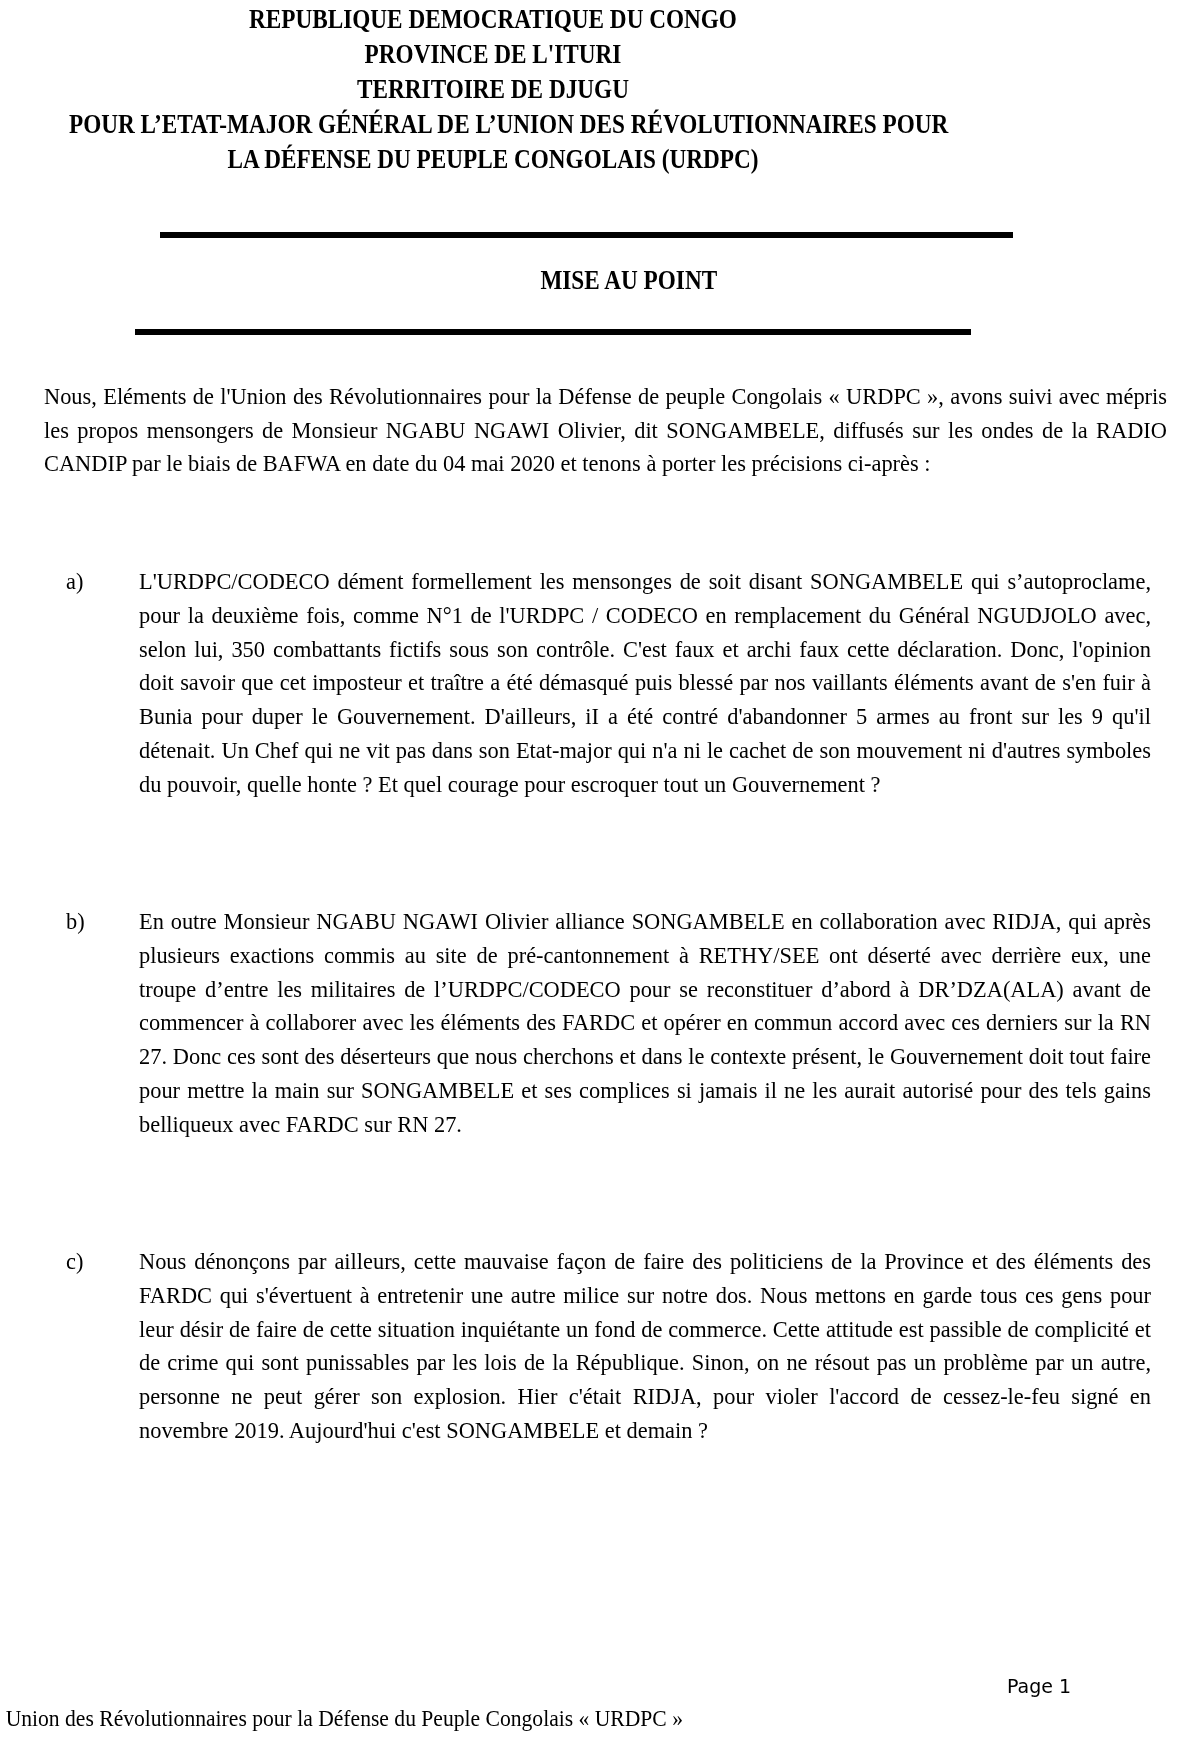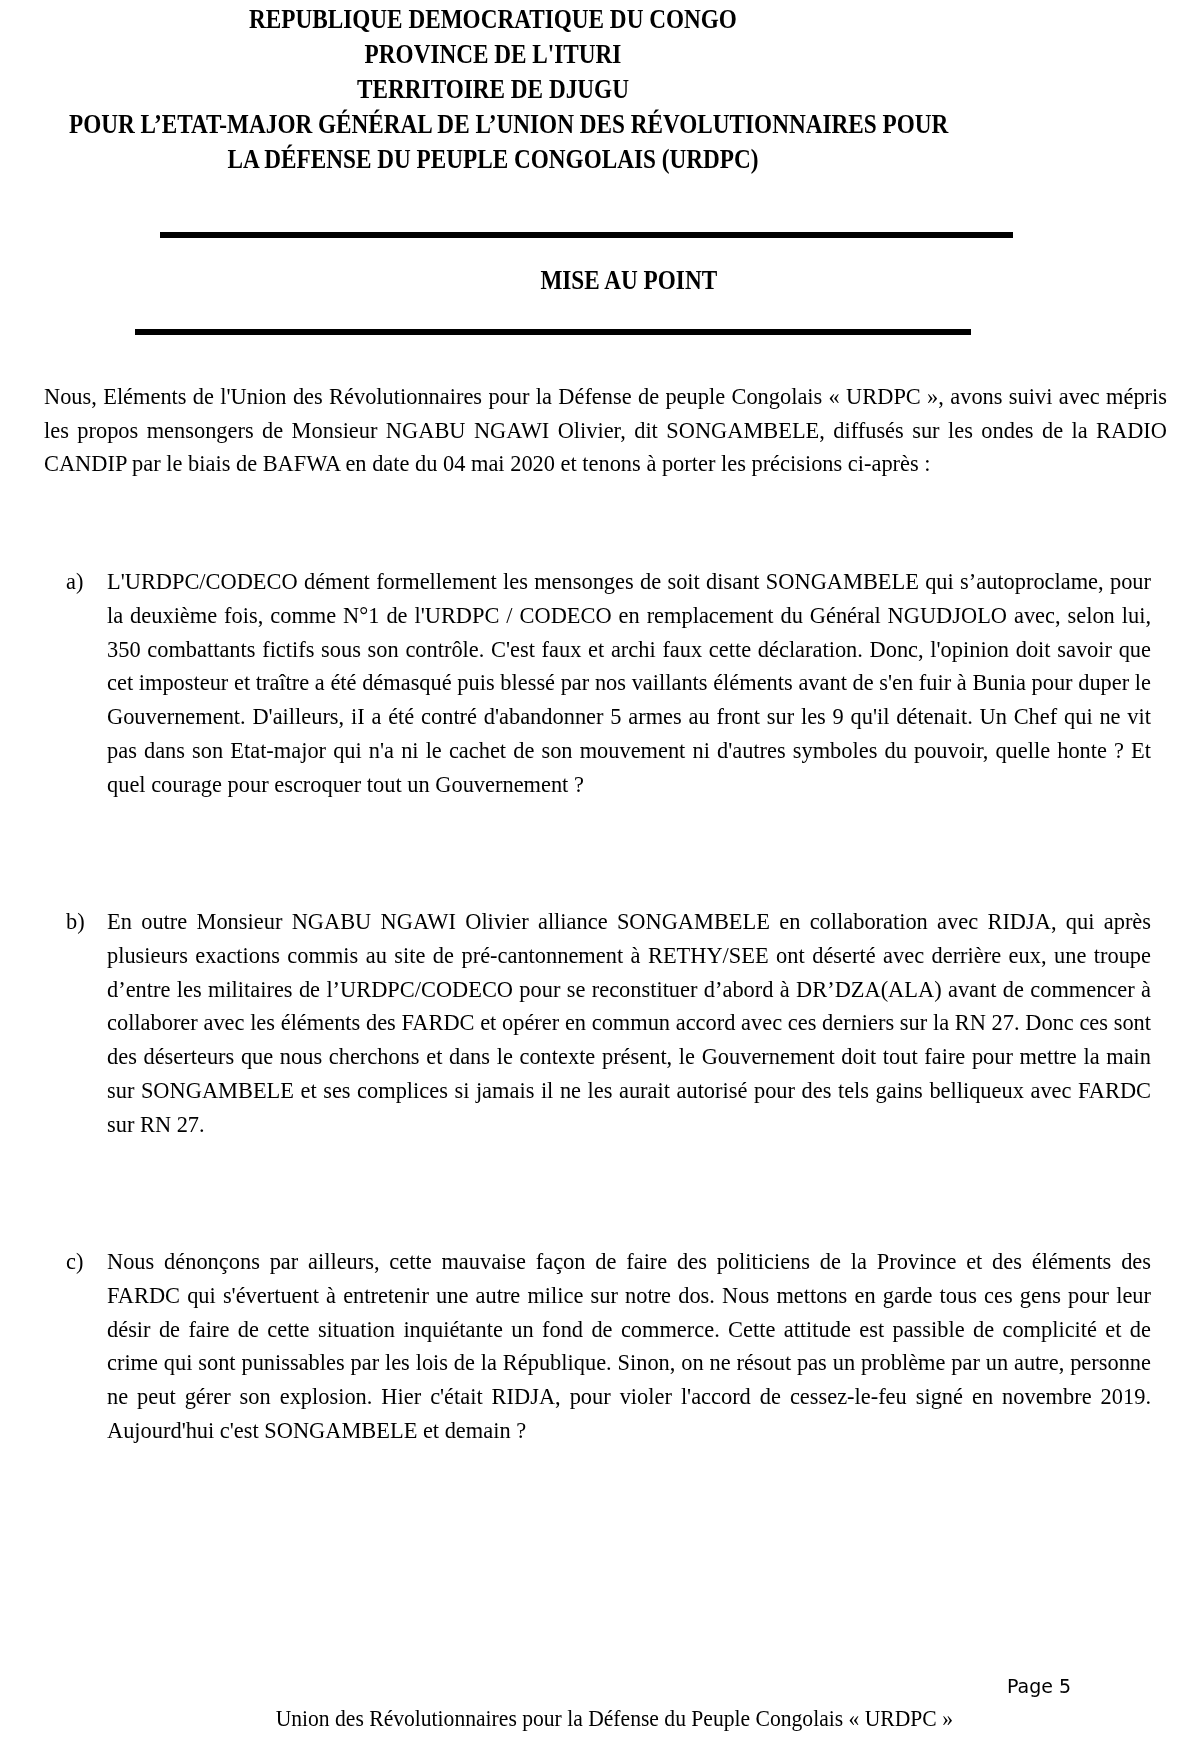--- a/index.html
+++ b/index.html
@@ -72,38 +72,39 @@
     line-height: 33.8px;
     display: flex;
   }
   .item-marker {
     width: 41px;
     flex: 0 0 41px;
   }
   .item-text {
     flex: 1 1 auto;
     text-align: justify;
+    margin-left: 32px;
   }
   .item-a { top: 565px; }
   .item-b { top: 905px; }
   .item-c { top: 1245px; }
   .page-number {
     position: absolute;
     left: 1007px;
     top: 1674px;
     font-family: "DejaVu Sans", "Liberation Sans", sans-serif;
     font-size: 19px;
     line-height: 24px;
   }
   .footer {
     position: absolute;
     left: 0;
     width: 991px;
     top: 1703px;
-    text-align: right;
+    text-align: left;
     font-size: 24px;
     line-height: 30px;
   }
   .footer span {
     display: inline-block;
     transform: scaleX(0.9);
     transform-origin: center;
     margin-left: -32px;
   }
 </style>
@@ -134,17 +135,17 @@
 <div class="item item-b">
   <span class="item-marker">b)</span>
   <span class="item-text">En outre Monsieur NGABU  NGAWI  Olivier alliance SONGAMBELE en collaboration avec RIDJA, qui après plusieurs exactions commis au site de pré-cantonnement à RETHY/SEE  ont déserté avec derrière eux, une troupe d’entre les militaires de l’URDPC/CODECO pour se reconstituer d’abord à DR’DZA(ALA) avant de commencer à collaborer avec les éléments des FARDC et opérer  en commun accord avec ces derniers sur la RN 27. Donc ces sont des déserteurs que nous cherchons et dans le contexte présent, le Gouvernement doit  tout faire pour mettre la main sur SONGAMBELE et ses complices si jamais il ne les aurait autorisé pour des tels gains belliqueux avec FARDC sur RN 27.</span>
 </div>
 
 <div class="item item-c">
   <span class="item-marker">c)</span>
   <span class="item-text">Nous dénonçons par ailleurs, cette mauvaise façon de faire des politiciens de la Province et des éléments des FARDC qui s'évertuent à entretenir une autre milice sur notre dos. Nous mettons en garde tous ces gens pour leur désir de faire de cette situation inquiétante un fond de commerce. Cette attitude est passible de complicité et de crime qui sont punissables par les lois de la République. Sinon, on ne résout pas un problème par un autre, personne ne peut gérer son explosion. Hier c'était RIDJA, pour violer l'accord de cessez-le-feu signé en novembre 2019. Aujourd'hui c'est SONGAMBELE et demain ?</span>
 </div>
 
-<div class="page-number">Page 5</div>
+<div class="page-number">Page 1</div>
 
 <div class="footer">
   <span>Union des Révolutionnaires pour la Défense du Peuple Congolais « URDPC »</span>
 </div>
 
 </body></html>

